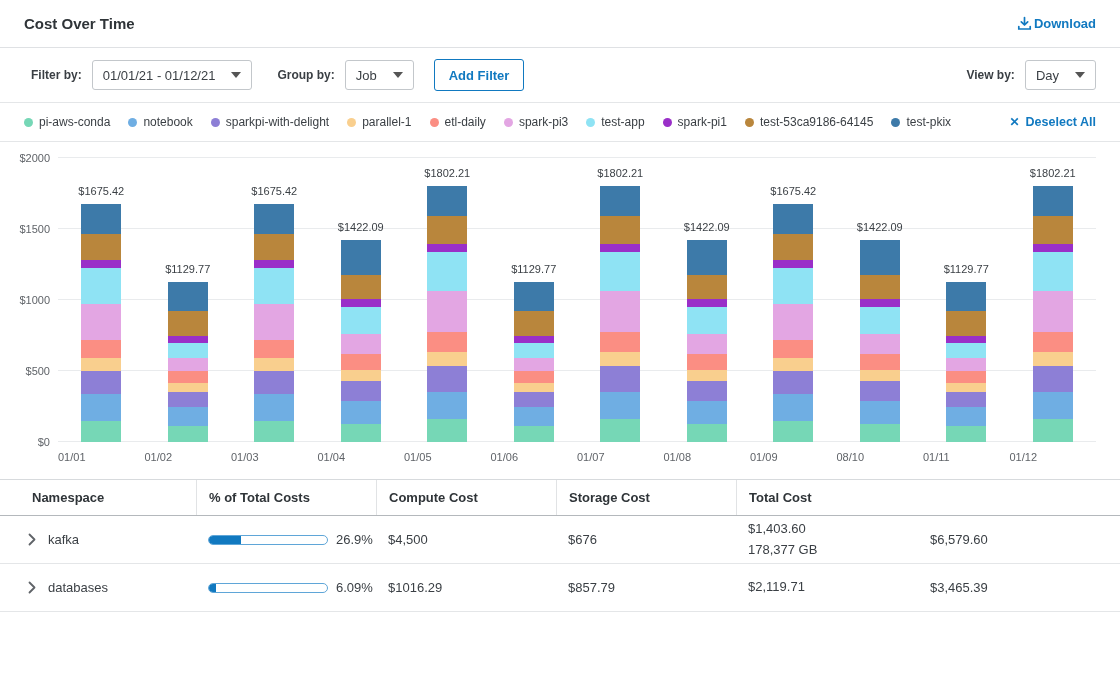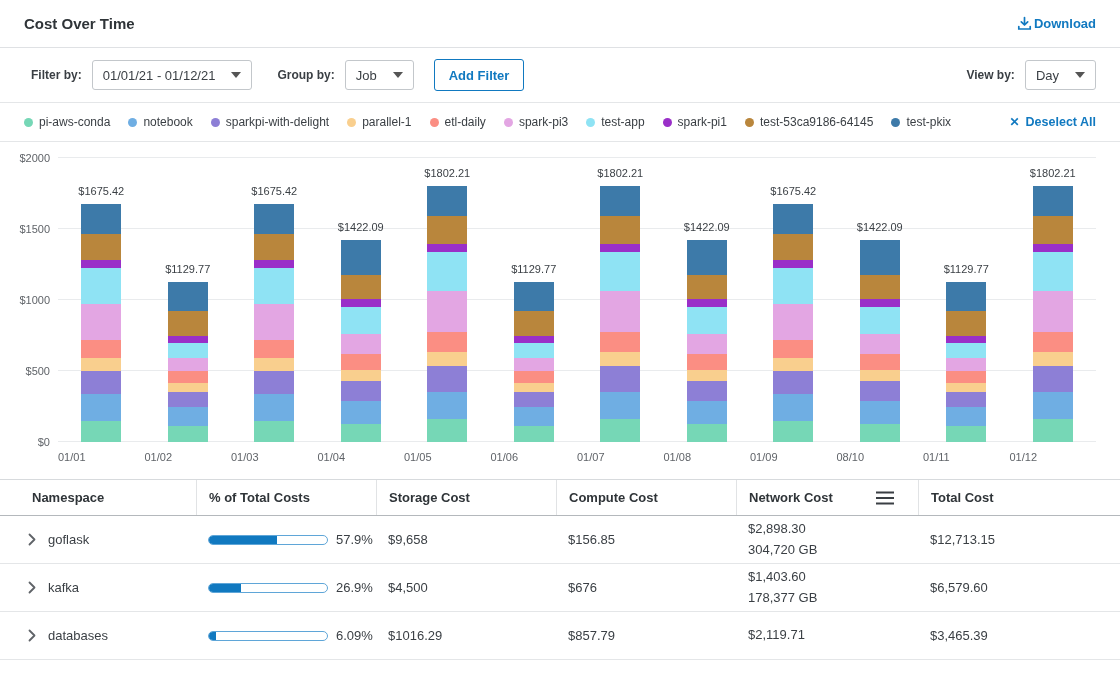--- a/index.html
+++ b/index.html
@@ -388,68 +388,37 @@
 
   <div class="table">
     <div class="thead">
         <div class="th first">
           <span>Namespace</span>
         </div>
         <div class="th">
           <span>% of Total Costs</span>
         </div>
         <div class="th">
+          <span>Compute Cost</span>
+        </div>
+        <div class="th">
           <span>Storage Cost</span>
-        </div>
-        <div class="th">
-          <span>Compute Cost</span>
-        </div>
-        <div class="th">
-          <span>Network  Cost</span>
-          <span class="burger">
-            <svg width="18" height="14" viewBox="0 0 18 14">
-              <path d="M0 1.5 h18 M0 7 h18 M0 12.5 h18" stroke="#3a3f44" stroke-width="2"></path>
-            </svg>
-          </span>
         </div>
         <div class="th">
           <span>Total Cost</span>
         </div>
       </div>
     <div class="tbody">
         <div class="tr">
           <div class="td first">
             <span class="chev">
               <svg width="8" height="13" viewBox="0 0 8 13">
                 <path d="M1.5 1.5 L6.5 6.5 L1.5 11.5" stroke="#5f6368" stroke-width="1.8" fill="none" stroke-linecap="round" stroke-linejoin="round"></path>
               </svg>
             </span>
-            <span class="ns-name">goflask</span>
-          </div>
-          <div class="td pct">
-            <div class="ptrack">
-              <div class="pfill" style="width: 57.9%; background: rgb(17, 121, 192);"></div>
-            </div>
-            <span class="plabel">57.9%</span>
-          </div>
-          <div class="td">$9,658</div>
-          <div class="td">$156.85</div>
-          <div class="td net">
-            <div>$2,898.30</div>
-            <div>304,720 GB</div>
-          </div>
-          <div class="td">$12,713.15</div>
-        </div>
-        <div class="tr">
-          <div class="td first">
-            <span class="chev">
-              <svg width="8" height="13" viewBox="0 0 8 13">
-                <path d="M1.5 1.5 L6.5 6.5 L1.5 11.5" stroke="#5f6368" stroke-width="1.8" fill="none" stroke-linecap="round" stroke-linejoin="round"></path>
-              </svg>
-            </span>
             <span class="ns-name">kafka</span>
           </div>
           <div class="td pct">
             <div class="ptrack">
               <div class="pfill" style="width: 26.9%; background: rgb(17, 121, 192);"></div>
             </div>
             <span class="plabel">26.9%</span>
           </div>
           <div class="td">$4,500</div>
           <div class="td">$676</div>

